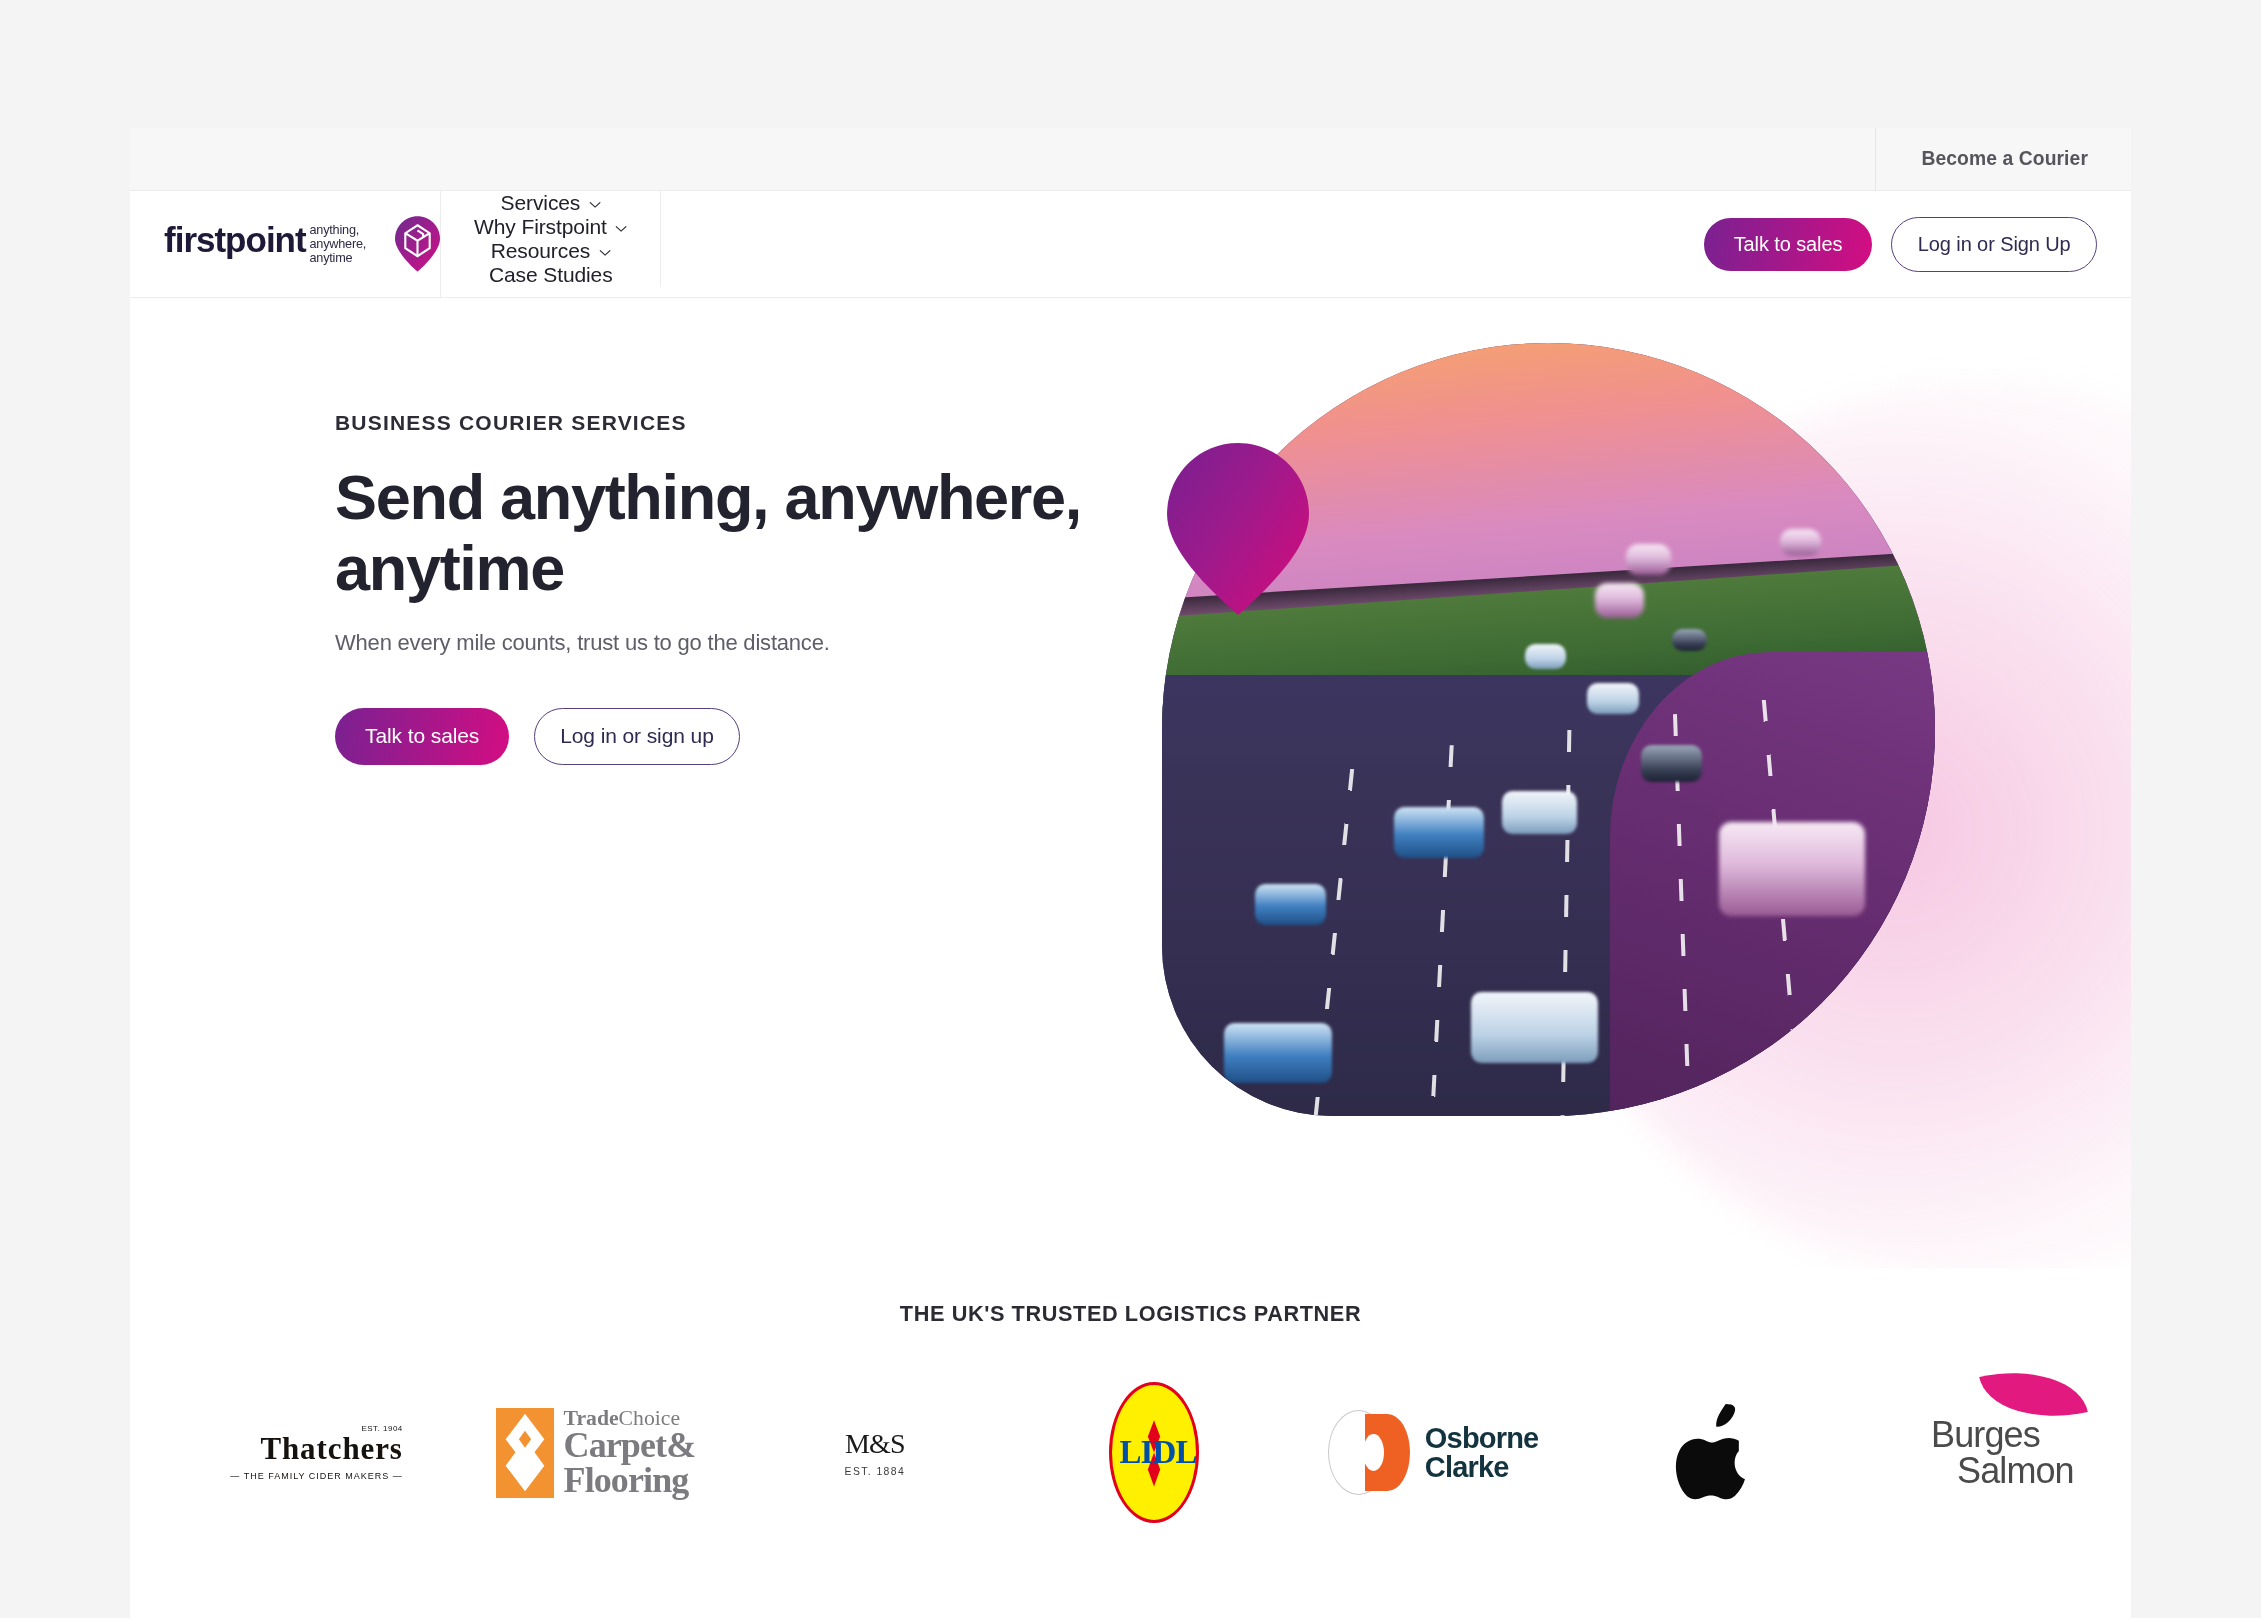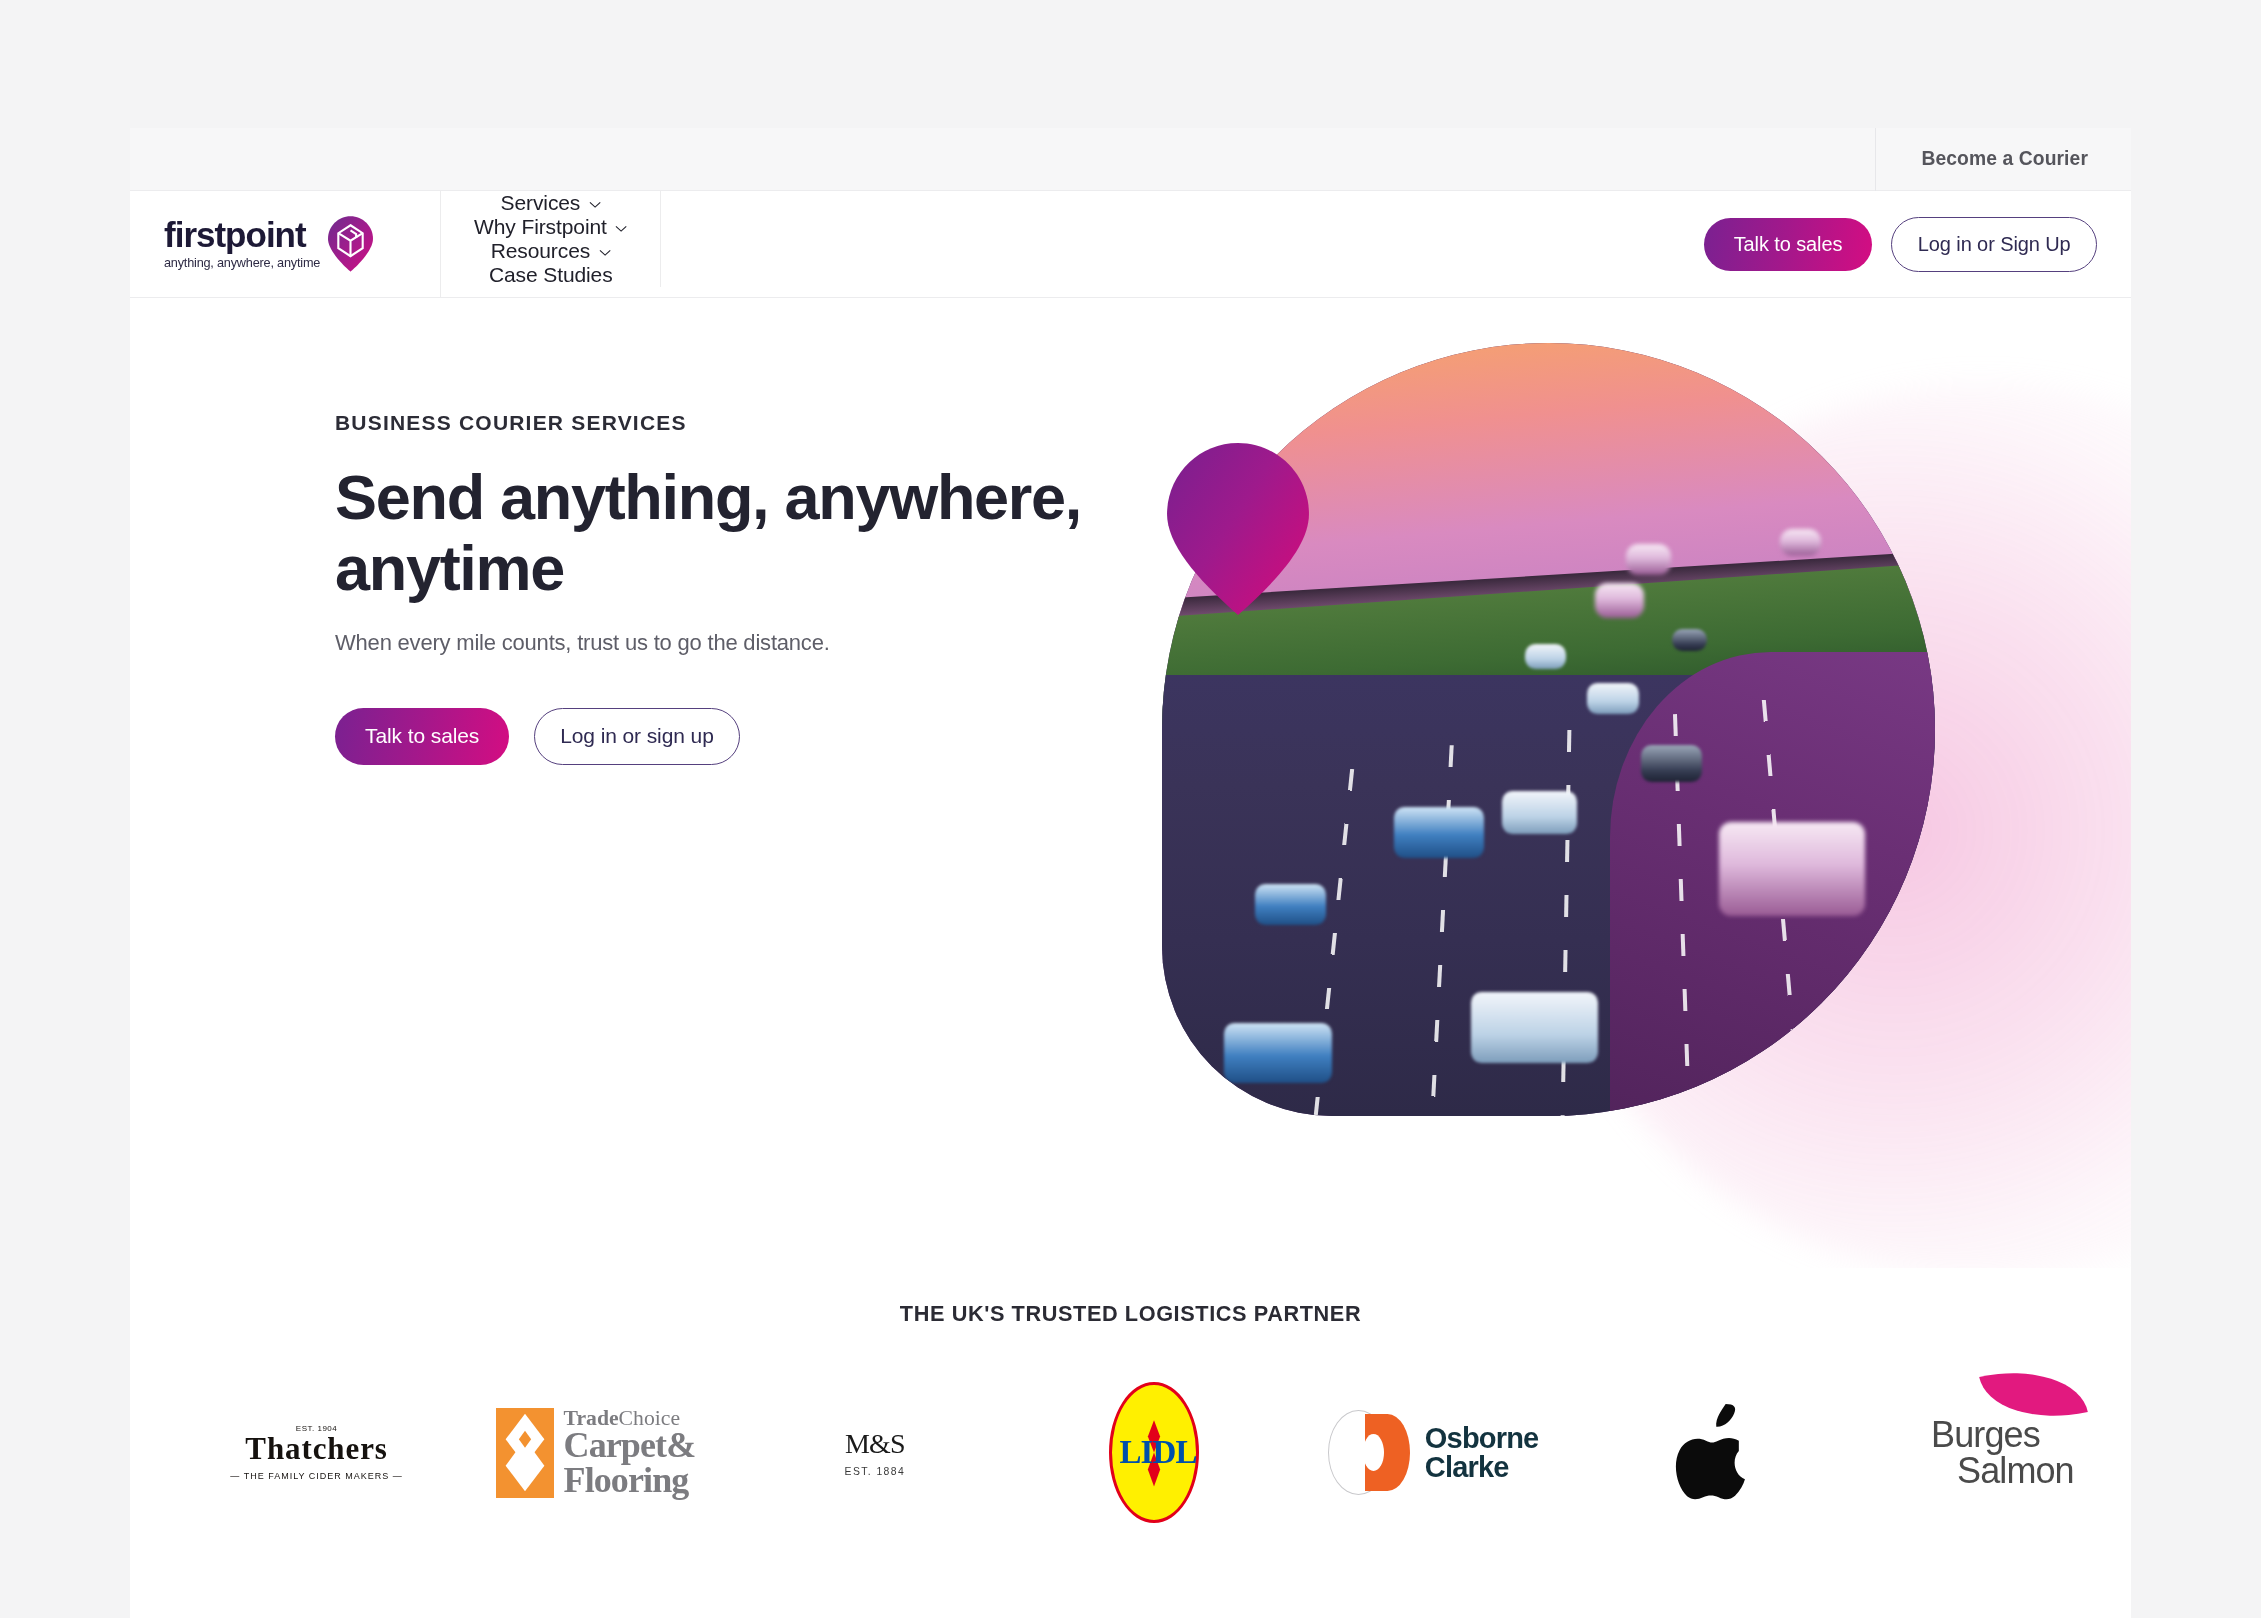--- a/index.html
+++ b/index.html
@@ -57,21 +57,21 @@
     align-items: stretch;
   }
   .brand {
     width: 311px;
     display: flex;
     align-items: center;
     padding-left: 34px;
     border-right: 1.4px solid #ececed;
   }
   .logo-wrap { display: flex; align-items: center; gap: 7.5px; }
-  .logo-text-col { display: flex; flex-direction: column; gap: 3.8px; }
+  .logo-text-col { display: flex; flex-direction: row; gap: 3.8px; }
   .logo-word {
     font-size: 35px;
     font-weight: bold;
     color: #1d1936;
     letter-spacing: -1px;
     line-height: 0.95;
   }
   .logo-tag {
     font-size: 12.7px;
     color: #2d2a44;
@@ -272,21 +272,21 @@
   .logo-cell {
     flex: 1 1 0;
     display: flex;
     align-items: center;
     justify-content: center;
     height: 141px;
     overflow: visible;
   }
 
   
-  .thatchers { text-align: center; color: #16120f; }
+  .thatchers { text-align: right; color: #16120f; }
   .thatchers .est { font-size: 8px; letter-spacing: 0.5px; margin-bottom: -1.9px; }
   .thatchers .word {
     font-family: "Liberation Serif", serif;
     font-size: 31px; font-weight: bold; letter-spacing: 0.9px;
   }
   .thatchers .sub { font-size: 9px; letter-spacing: 1px; margin-top: 3.8px; white-space: nowrap; }
 
   
   .tradechoice { display: flex; align-items: center; gap: 9.4px; font-family: Liberation Serif, serif; }
   .tc-mark {

